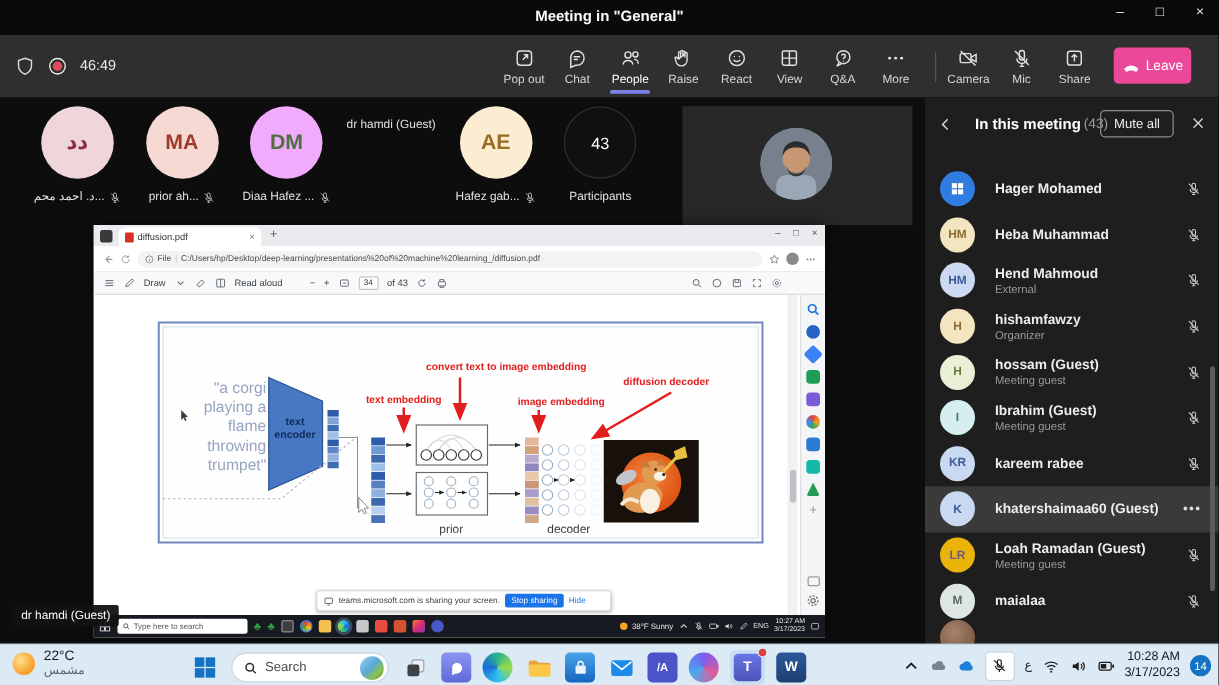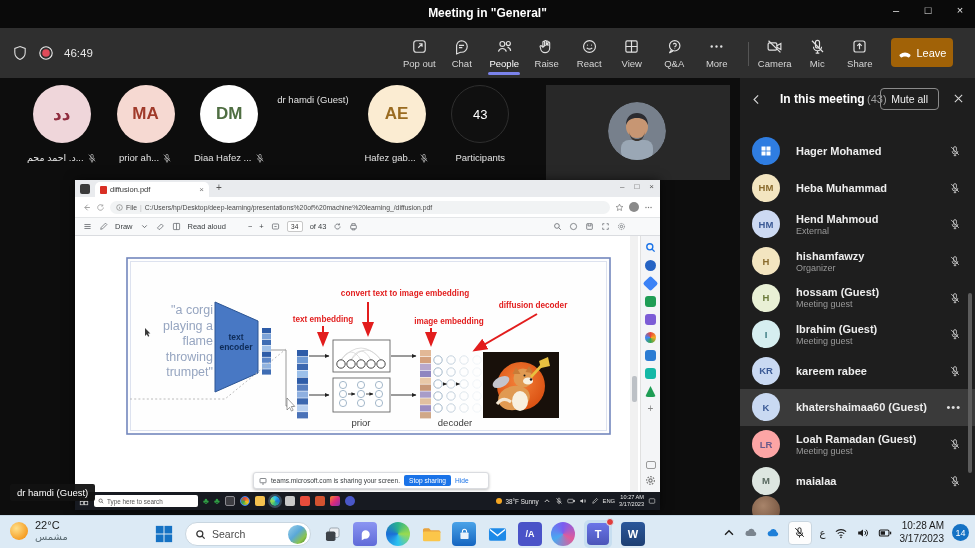--- a/index.html
+++ b/index.html
@@ -22,21 +22,21 @@
   .tb-tabs{position:absolute;left:398px;top:0;height:50px;display:flex;}
   .tb-btn{width:42.5px;height:50px;display:flex;flex-direction:column;align-items:center;justify-content:center;
     gap:3px;position:relative;color:#d6d6d6;cursor:pointer;}
   .tb-btn .tb-ic{width:17px;height:17px;color:#e0e0e0;}
   .tb-btn .tb-lb{font-size:9.5px;color:#d6d6d6;}
   .tb-btn.active .tb-lb{color:#fff;}
   .tb-underline{position:absolute;bottom:3px;left:5px;width:32px;height:3px;border-radius:2px;background:#7b83eb;}
   .tb-sep{position:absolute;right:226px;top:14px;width:1px;height:24px;background:#555;}
   .tb-devices{position:absolute;right:94px;top:0;height:50px;display:flex;}
   .leave{position:absolute;right:22px;top:10px;width:62px;height:29px;border:none;border-radius:4px;
-    background:#a16207;color:#fff;font-size:11px;display:flex;align-items:center;justify-content:center;gap:5px;cursor:pointer;
+    background:#ec4899;color:#fff;font-size:11px;display:flex;align-items:center;justify-content:center;gap:5px;cursor:pointer;
     font-family:inherit;}
   .leave .ic{width:14px;height:14px;color:#fff;}
 
   svg{display:block;width:100%;height:100%;}
 
   
   .stage{position:absolute;left:0;top:78px;width:975px;height:437px;background:#0d0d0d;}
   .avatar-row{position:absolute;left:20px;top:7px;display:flex;}
   .av-tile{width:83.7px;display:flex;flex-direction:column;align-items:center;}
   .av-circle{width:58px;height:58px;border-radius:50%;display:flex;align-items:center;justify-content:center;
@@ -333,21 +333,21 @@
             <span class="m">
               <svg viewBox="0 0 16 16" fill="none" stroke="currentColor" stroke-width="1.1">
                 <rect x="6.1" y="2.2" width="3.8" height="7.2" rx="1.9"></rect>
                 <path d="M4.2 8.2a3.8 3.8 0 0 0 7.6 0M8 12v2.2M6.3 14.2h3.4"></path>
                 <path d="M2.8 2.6l10.4 10.6"></path>
               </svg>
             </span>
           </div>
         </div>
         <div class="av-tile">
-          <div class="av-circle" style="background: #ffffff; color: rgb(79, 110, 66);">DM</div>
+          <div class="av-circle" style="background: #f0abfc; color: rgb(79, 110, 66);">DM</div>
           <div class="av-label">
             <span class="t">Diaa Hafez ...</span>
             <span class="m">
               <svg viewBox="0 0 16 16" fill="none" stroke="currentColor" stroke-width="1.1">
                 <rect x="6.1" y="2.2" width="3.8" height="7.2" rx="1.9"></rect>
                 <path d="M4.2 8.2a3.8 3.8 0 0 0 7.6 0M8 12v2.2M6.3 14.2h3.4"></path>
                 <path d="M2.8 2.6l10.4 10.6"></path>
               </svg>
             </span>
           </div>
@@ -929,21 +929,21 @@
             </span>
           </div>
           <div class="p-row hl">
             <div class="p-av" style="background: rgb(201, 217, 242); color: rgb(59, 90, 150);">K</div>
             <div class="p-txt">
               <div class="p-name">khatershaimaa60 (Guest)</div>
             </div>
             <span class="p-more">•••</span>
           </div>
           <div class="p-row">
-            <div class="p-av" style="background: #fca5a5; color: rgb(106, 90, 138);">LR</div>
+            <div class="p-av" style="background: #eab308; color: rgb(106, 90, 138);">LR</div>
             <div class="p-txt">
               <div class="p-name">Loah Ramadan (Guest)</div>
               <div class="p-sub">Meeting guest</div>
             </div>
             <span class="p-mic">
               <svg viewBox="0 0 16 16" fill="none" stroke="currentColor" stroke-width="1.1">
                 <rect x="6.1" y="2.2" width="3.8" height="7.2" rx="1.9"></rect>
                 <path d="M4.2 8.2a3.8 3.8 0 0 0 7.6 0M8 12v2.2M6.3 14.2h3.4"></path>
                 <path d="M2.8 2.6l10.4 10.6"></path>
               </svg>

